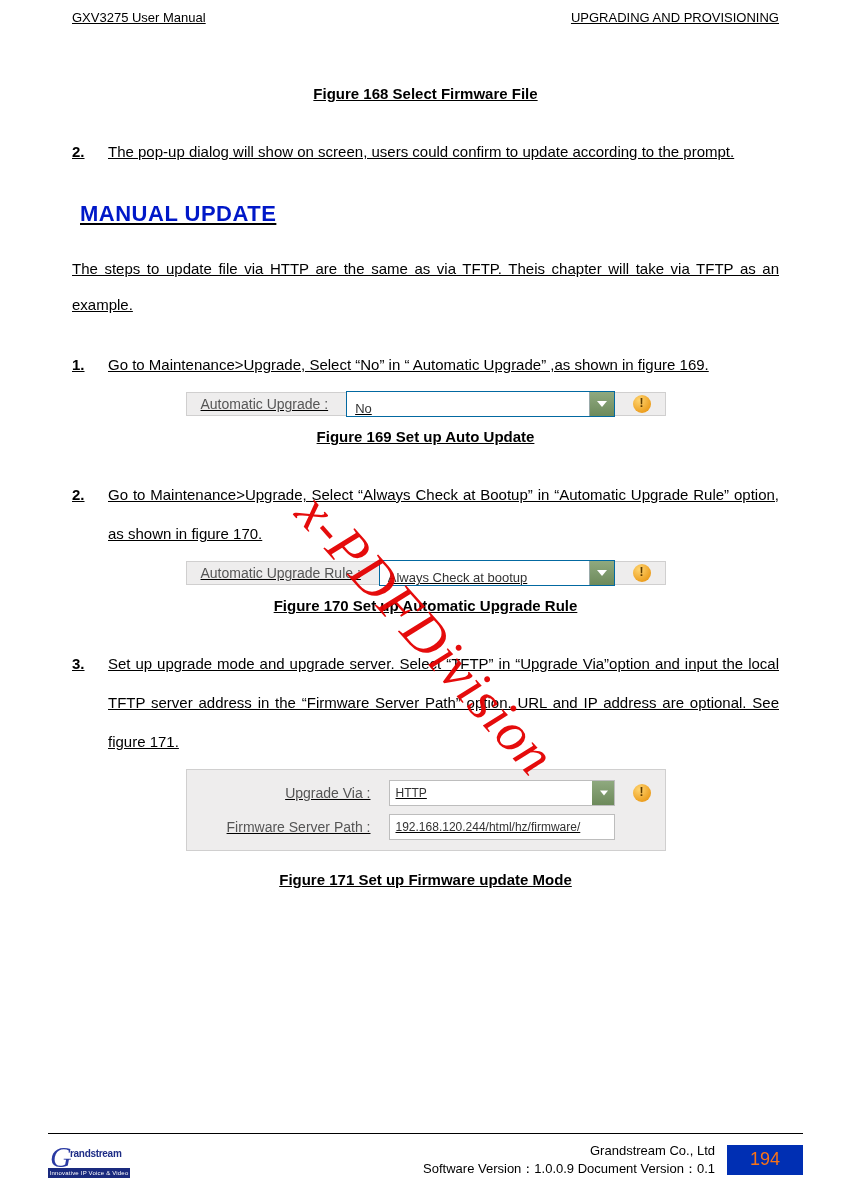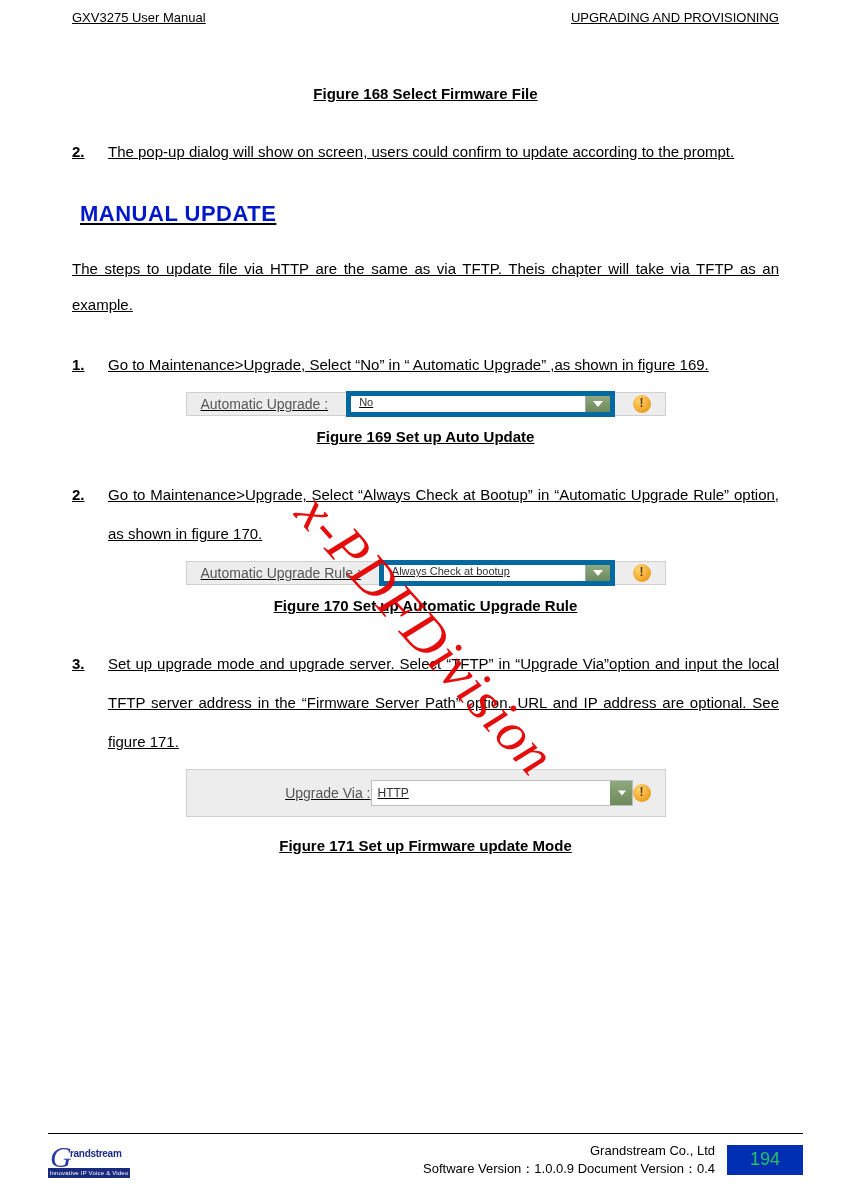--- a/index.html
+++ b/index.html
@@ -10,44 +10,44 @@
   .fig-caption { text-align: center; font-weight: bold; font-size: 15px; margin: 12px 0 30px; }
   .num-item { display: flex; gap: 16px; font-size: 15px; line-height: 2.6; margin-bottom: 8px; text-align: justify; }
   .num { font-weight: bold; width: 20px; flex-shrink: 0; }
   .num-body { flex: 1; }
   .h-manual { color: #0018c8; font-weight: bold; font-size: 22px; margin: 30px 8px 24px; letter-spacing: 0.5px; }
   .para { font-size: 15px; line-height: 2.4; margin-bottom: 22px; text-align: justify; }
 
   
   .figbox { margin: 8px auto 0; background: #eeeded; border: 1px solid #d0cfcf; display: flex; align-items: center; gap: 18px; padding: 8px 14px; width: 480px; height: 24px; }
   .figbox .lbl { color: #555; font-size: 14px; flex: 0 0 auto; }
-  .figbox .sel { flex: 1; height: 26px; background: #fff; border: 5px solid #0369a1; display: flex; align-items: flex-start; padding: 0 8px; font-size: 11px; color: #333; position: relative; }
+  .figbox .sel { flex: 1; height: 26px; background: #fff; border: 1px solid #0369a1; display: flex; align-items: flex-end; padding: 0 8px; font-size: 13px; color: #333; position: relative; }
   .figbox .sel::after { content: ""; position: absolute; right: 0; top: 0; width: 24px; height: 100%; background: linear-gradient(#8fa97f,#6d8a5b); border-left: 1px solid #9aa; }
   .figbox .sel .arrow { position: absolute; right: 7px; top: 50%; transform: translateY(-50%); width: 0; height: 0; border-left: 5px solid transparent; border-right: 5px solid transparent; border-top: 6px solid #fff; z-index: 2; }
   .warn { width: 18px; height: 18px; border-radius: 50%; background: radial-gradient(circle at 35% 30%, #ffd470, #e58a00); position: relative; flex-shrink: 0; }
   .warn::after { content: "!"; position: absolute; left: 50%; top: 50%; transform: translate(-50%,-54%); font-weight: bold; color: #5c3a00; font-size: 12px; }
 
   .figbox2 { margin: 8px auto 0; background: #eeeded; border: 1px solid #d0cfcf; width: 480px; padding: 6px 14px; }
-  .row { display: flex; align-items: center; height: 34px; }
+  .row { display: flex; align-items: center; gap: 18px; height: 34px; }
   .row .lbl { color: #555; font-size: 14px; width: 170px; text-align: right; }
   .row .field { flex: 1; height: 26px; background: #fff; border: 1px solid #bdbdbd; font-size: 12px; color: #333; padding: 0 6px; display: flex; align-items: center; position: relative; }
   .row .field.sel::after { content: ""; position: absolute; right: 0; top: 0; width: 22px; height: 100%; background: linear-gradient(#8fa97f,#6d8a5b); }
   .row .field.sel .arrow { position: absolute; right: 6px; top: 50%; transform: translateY(-50%); width: 0; height: 0; border-left: 4px solid transparent; border-right: 4px solid transparent; border-top: 5px solid #fff; z-index: 2; }
 
   
   .wm { position: absolute; left: 50%; top: 53%; transform: translate(-50%,-50%) rotate(48deg); font-size: 56px; color: #e40000; font-style: italic; font-family: "Times New Roman", serif; white-space: nowrap; pointer-events: none; opacity: 0.95; letter-spacing: 1px; }
 
   
   .footer { position: absolute; left: 48px; right: 48px; bottom: 18px; border-top: 1px solid #000; padding-top: 8px; display: flex; align-items: center; gap: 12px; }
   .logo { width: 86px; height: 36px; position: relative; }
   .logo .g { position: absolute; left: 2px; top: -2px; font-family: "Times New Roman", serif; font-style: italic; font-size: 30px; color: #2a3aa3; }
   .logo .brand { position: absolute; left: 22px; top: 6px; font-size: 10px; font-weight: bold; color: #1d2c85; letter-spacing: -0.3px; text-align: center; }
   .logo .bar { position: absolute; left: 0; bottom: 0; width: 82px; height: 10px; background: #1a2a7e; color: #fff; font-size: 6px; display: flex; align-items: center; justify-content: center; letter-spacing: 0.2px; }
   .foot-text { font-size: 13px; line-height: 1.4; flex: 1; text-align: right; }
-  .pagebox { background: #002fb3; color: #22c55e; font-size: 18px; width: 76px; height: 30px; display: flex; align-items: center; justify-content: center; }
+  .pagebox { background: #002fb3; color: #f97316; font-size: 18px; width: 76px; height: 30px; display: flex; align-items: center; justify-content: center; }
 </style>
 </head>
 <body>
 
 <div class="page">
 
   <div class="top-header">
     <span>GXV3275 User Manual</span>
     <span>UPGRADING AND PROVISIONING</span>
   </div>
@@ -102,33 +102,40 @@
 
     <div class="figbox2">
       <div class="row">
         <span class="lbl">Upgrade Via :</span>
         <div class="field sel">
           <span>HTTP</span>
           <span class="arrow"></span>
         </div>
         <span class="warn"></span>
       </div>
+      <div class="row">
+        <span class="lbl">Firmware Server Path :</span>
+        <div class="field">
+          <span>192.168.120.244/html/hz/firmware/</span>
+        </div>
+        <span style="width:18px"></span>
+      </div>
     </div>
     <div class="fig-caption" style="margin-top:20px">Figure 171 Set up Firmware update Mode</div>
 
   </div>
 
   <div class="wm">x-PDFDivision</div>
 
   <div class="footer">
     <div class="logo">
       <span class="g">G</span>
       <span class="brand">randstream</span>
       <span class="bar">Innovative IP Voice &amp; Video</span>
     </div>
     <div class="foot-text">
       <div>Grandstream Co., Ltd</div>
-      <div>Software Version：1.0.0.9 Document Version：0.4</div>
+      <div>Software Version：1.0.0.9 Document Version：0.1</div>
     </div>
     <div class="pagebox">194</div>
   </div>
 
 </div>
 
 </body></html>

